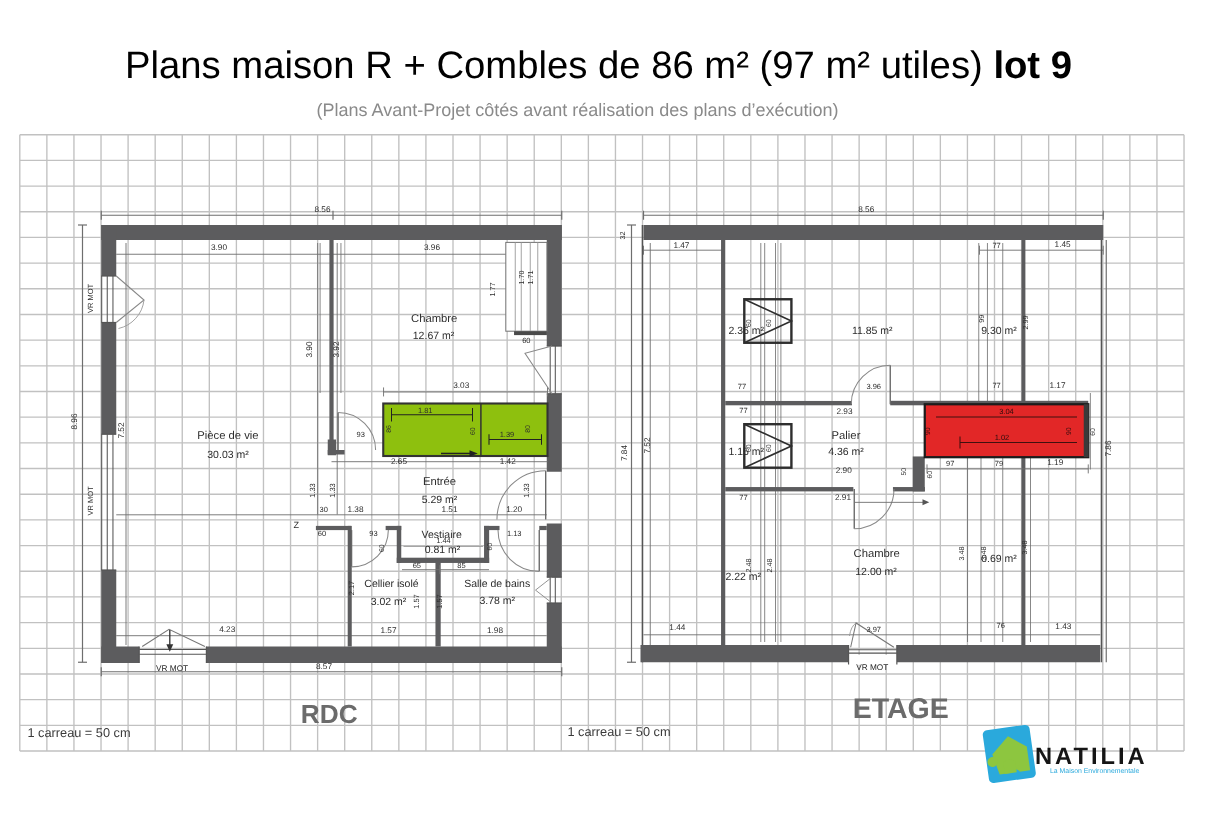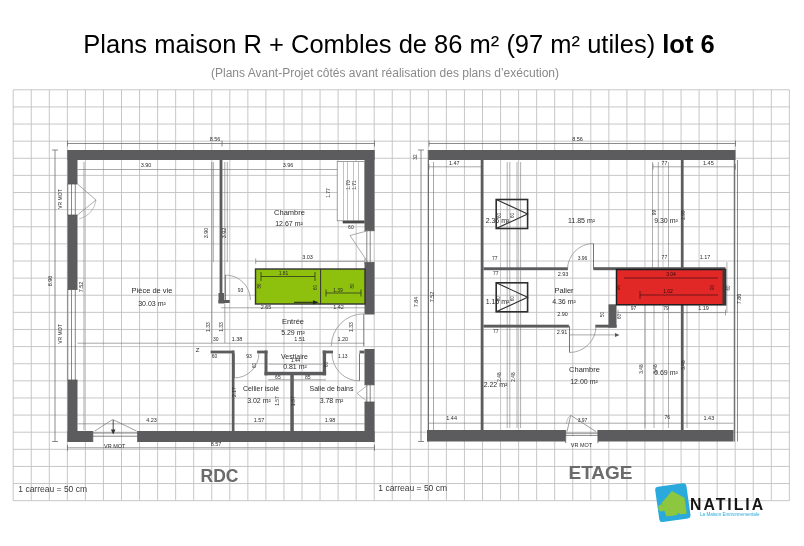--- a/index.html
+++ b/index.html
@@ -1,18 +1,18 @@
 <!DOCTYPE html>
 <html><head><meta charset="utf-8"><title>Plans maison</title><style>
 html,body{margin:0;padding:0;background:#fff;}
 body{-webkit-font-smoothing:antialiased;width:804px;height:546px;position:relative;overflow:hidden;font-family:"Liberation Sans",sans-serif;}
 .abs{position:absolute;}
 </style></head><body>
 
-<div class="abs" style="left:-3px;top:30px;width:804px;text-align:center;font-size:25.5px;color:#000;white-space:nowrap;">Plans maison R + Combles de 86 m² (97 m² utiles) <b>lot 6</b></div>
+<div class="abs" style="left:-3px;top:30px;width:804px;text-align:center;font-size:25.5px;color:#000;white-space:nowrap;">Plans maison R + Combles de 86 m² (97 m² utiles) <b>lot 9</b></div>
 
 <div class="abs" style="left:-17px;top:66px;width:804px;text-align:center;font-size:12px;color:#8a8a8a;">(Plans Avant-Projet côtés avant réalisation des plans d’exécution)</div>
 
 <svg class="abs" style="left:0;top:0" width="804" height="546" viewBox="0 0 804 546">
 
 <path d="M 13.20 89.8 V 500.7 M 31.25 89.8 V 500.7 M 49.30 89.8 V 500.7 M 67.35 89.8 V 500.7 M 85.40 89.8 V 500.7 M 103.45 89.8 V 500.7 M 121.50 89.8 V 500.7 M 139.55 89.8 V 500.7 M 157.60 89.8 V 500.7 M 175.65 89.8 V 500.7 M 193.70 89.8 V 500.7 M 211.75 89.8 V 500.7 M 229.80 89.8 V 500.7 M 247.85 89.8 V 500.7 M 265.90 89.8 V 500.7 M 283.95 89.8 V 500.7 M 302.00 89.8 V 500.7 M 320.05 89.8 V 500.7 M 338.10 89.8 V 500.7 M 356.15 89.8 V 500.7 M 374.20 89.8 V 500.7 M 392.25 89.8 V 500.7 M 410.30 89.8 V 500.7 M 428.35 89.8 V 500.7 M 446.40 89.8 V 500.7 M 464.45 89.8 V 500.7 M 482.50 89.8 V 500.7 M 500.55 89.8 V 500.7 M 518.60 89.8 V 500.7 M 536.65 89.8 V 500.7 M 554.70 89.8 V 500.7 M 572.75 89.8 V 500.7 M 590.80 89.8 V 500.7 M 608.85 89.8 V 500.7 M 626.90 89.8 V 500.7 M 644.95 89.8 V 500.7 M 663.00 89.8 V 500.7 M 681.05 89.8 V 500.7 M 699.10 89.8 V 500.7 M 717.15 89.8 V 500.7 M 735.20 89.8 V 500.7 M 753.25 89.8 V 500.7 M 771.30 89.8 V 500.7 M 789.35 89.8 V 500.7 M 13.2 89.80 H 789.35 M 13.2 106.92 H 789.35 M 13.2 124.04 H 789.35 M 13.2 141.16 H 789.35 M 13.2 158.28 H 789.35 M 13.2 175.40 H 789.35 M 13.2 192.52 H 789.35 M 13.2 209.64 H 789.35 M 13.2 226.76 H 789.35 M 13.2 243.88 H 789.35 M 13.2 261.00 H 789.35 M 13.2 278.12 H 789.35 M 13.2 295.24 H 789.35 M 13.2 312.36 H 789.35 M 13.2 329.48 H 789.35 M 13.2 346.60 H 789.35 M 13.2 363.72 H 789.35 M 13.2 380.84 H 789.35 M 13.2 397.96 H 789.35 M 13.2 415.08 H 789.35 M 13.2 432.20 H 789.35 M 13.2 449.32 H 789.35 M 13.2 466.44 H 789.35 M 13.2 483.56 H 789.35 M 13.2 500.68 H 789.35" stroke="#c1c1c1" stroke-width="0.9" fill="none"></path>
 <g>
 
 <line x1="67.5" y1="143.5" x2="374.5" y2="143.5" stroke="#6e6e6e" stroke-width="0.8"></line>
 <line x1="67.5" y1="140.5" x2="67.5" y2="146.5" stroke="#6e6e6e" stroke-width="0.8"></line>

